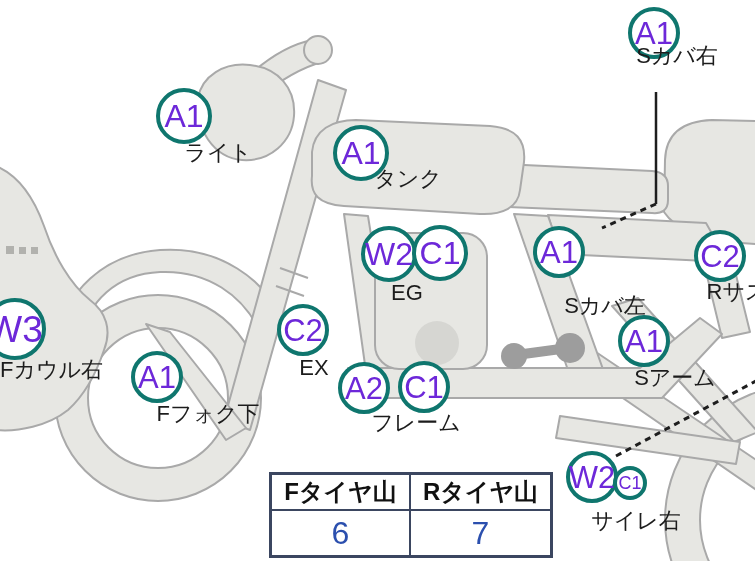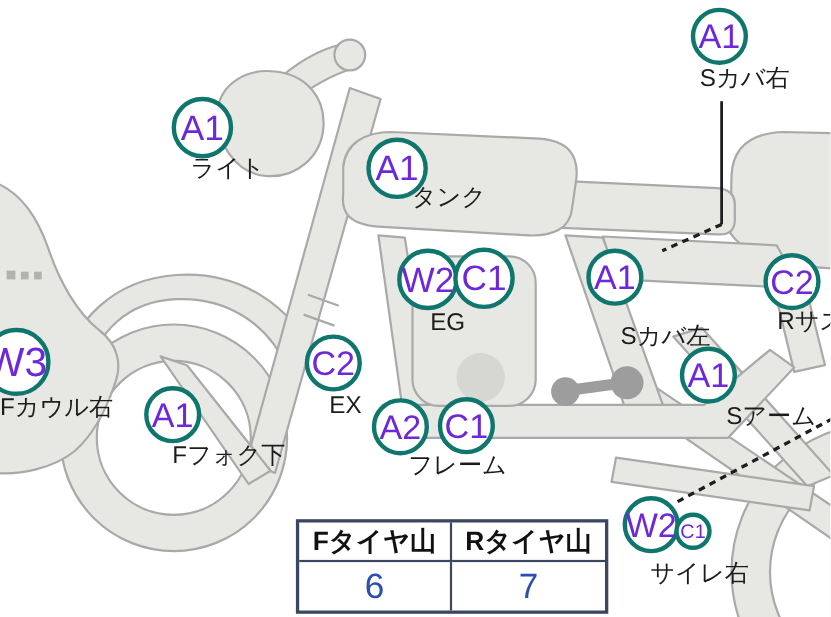--- a/index.html
+++ b/index.html
@@ -103,31 +103,31 @@
     <g stroke="#1e1e1e" fill="none">
       <line x1="656" y1="92" x2="656" y2="204" stroke-width="2.5"></line>
       <line x1="656" y1="204" x2="602" y2="228" stroke-width="3" stroke-dasharray="6 5"></line>
       <line x1="616" y1="456" x2="756" y2="381" stroke-width="3" stroke-dasharray="6 5"></line>
     </g>
   </svg>
 
   <div class="badge b56" style="left:156px;top:88px;">
       <span>A1</span>
     </div>
-  <div class="lbl" style="left:157px;top:141px;width:100px;">ライト</div>
+  <div class="lbl" style="left:168px;top:141px;width:100px;">ライト</div>
 
   <div class="badge b56" style="left:333px;top:125px;">
       <span>A1</span>
     </div>
   <div class="lbl" style="left:358px;top:167px;width:100px;">タンク</div>
 
   <div class="badge b52" style="left:628px;top:7px;">
       <span>A1</span>
     </div>
-  <div class="lbl" style="left:627px;top:59px;width:100px;">Sカバ右</div>
+  <div class="lbl" style="left:627px;top:44px;width:100px;">Sカバ右</div>
 
   <div class="badge b56" style="left:361px;top:226px;">
       <span>W2</span>
     </div>
   <div class="badge b56" style="left:412px;top:225px;">
       <span>C1</span>
     </div>
   <div class="lbl" style="left:357px;top:281px;width:100px;">EG</div>
 
   <div class="badge b52" style="left:533px;top:226px;">
@@ -159,21 +159,21 @@
       <span>A2</span>
     </div>
   <div class="badge b52" style="left:398px;top:361px;">
       <span>C1</span>
     </div>
   <div class="lbl" style="left:356px;top:411px;width:120px;text-align:center;">フレーム</div>
 
   <div class="badge b52" style="left:618px;top:315px;">
       <span>A1</span>
     </div>
-  <div class="lbl" style="left:651px;top:366px;width:100px;">Sアーム</div>
+  <div class="lbl" style="left:625px;top:366px;width:100px;">Sアーム</div>
 
   <div class="badge b52" style="left:566px;top:451px;">
       <span>W2</span>
     </div>
   <div class="badge b34" style="left:613px;top:466px;">
       <span>C1</span>
     </div>
   <div class="lbl" style="left:586px;top:509px;width:100px;">サイレ右</div>
 
   <div id="tire-table">

